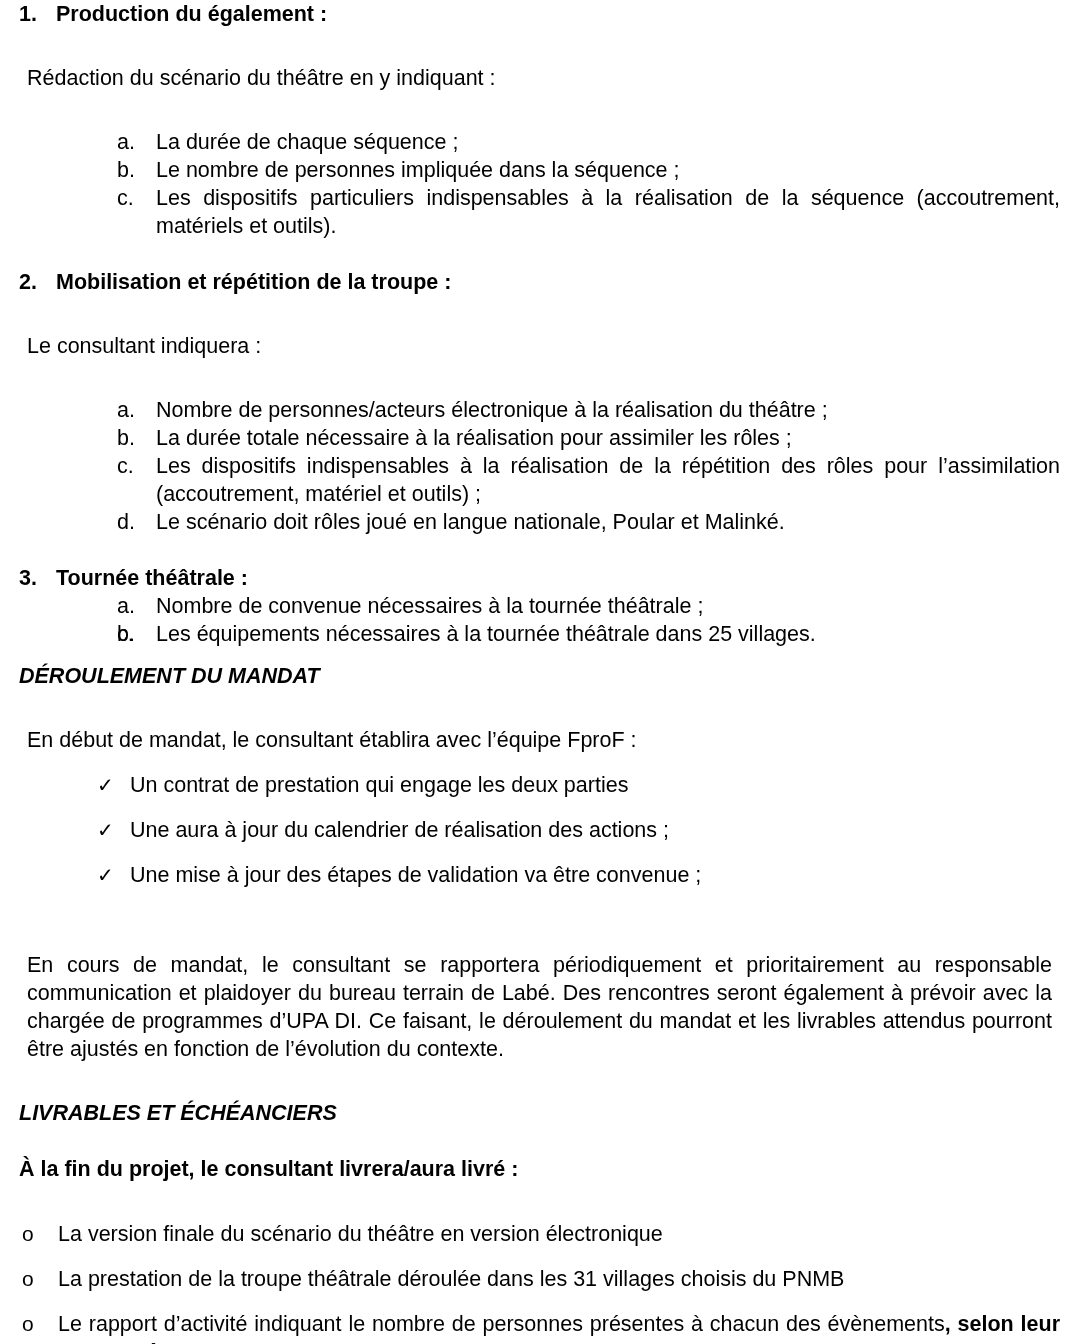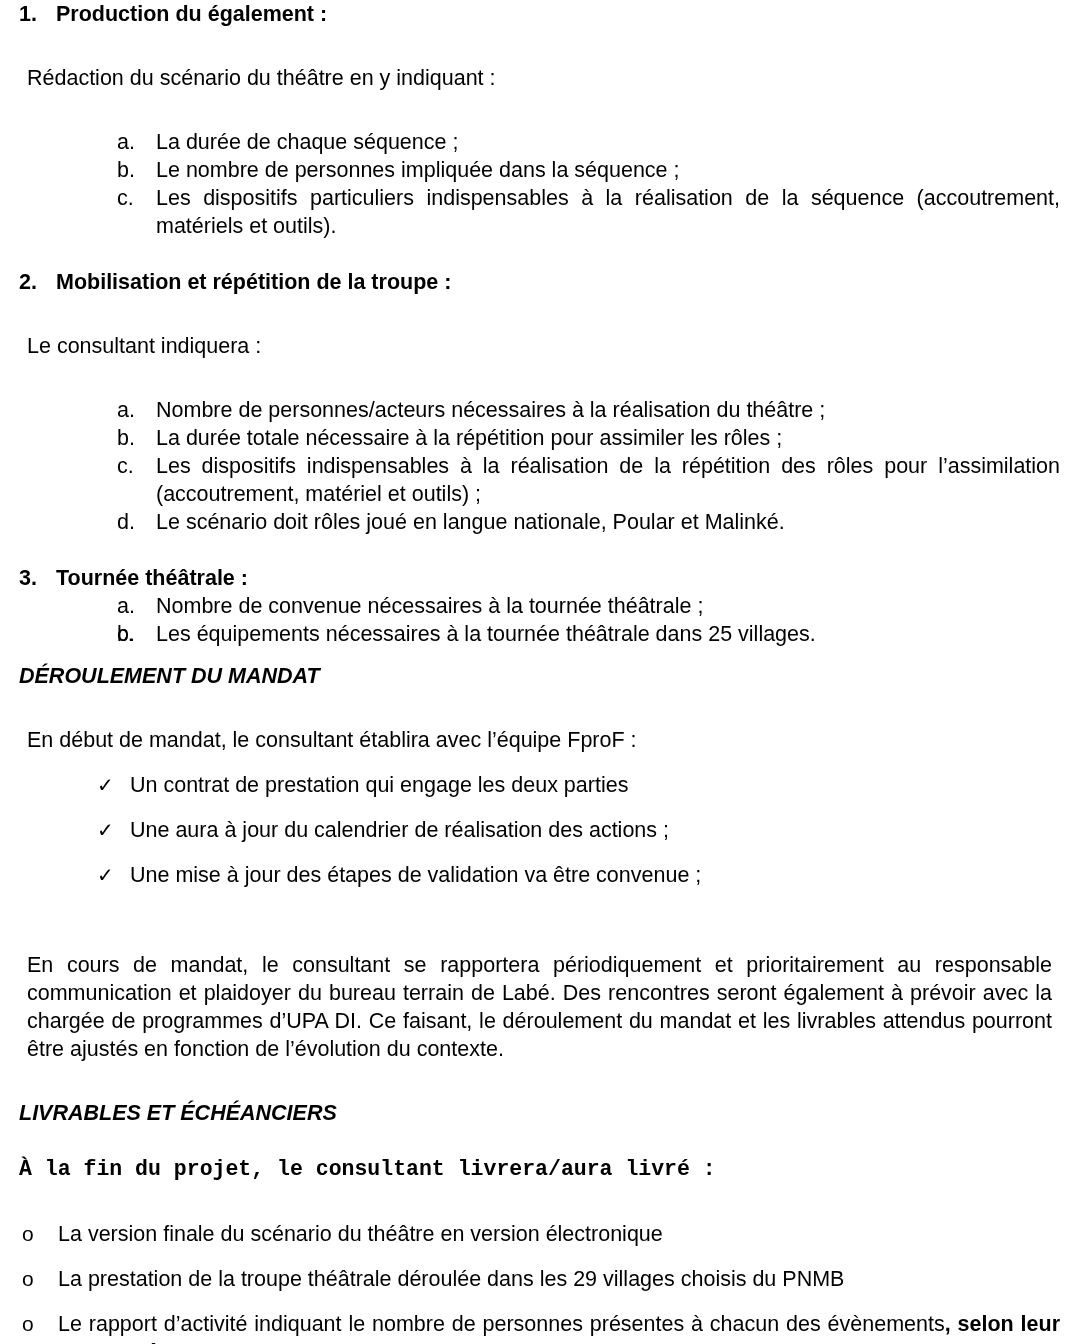--- a/index.html
+++ b/index.html
@@ -117,21 +117,20 @@
 
   
   .section-heading {
     font-weight: bold;
     margin: 0;
     font-style: italic;
   }
   .bold-lead {
     font-weight: bold;
     margin: 0;
-    font-family: Liberation Mono, monospace;
   }
   b, strong { font-weight: bold; }
 </style>
 </head>
 <body>
 
 <div class="page">
   <div class="doc">
 
     <div class="num-item">
@@ -169,25 +168,25 @@
 
     <div class="spacer-line"></div>
 
     <p class="body-par">Le consultant indiquera :</p>
 
     <div class="spacer-line"></div>
 
     <ul class="alpha-list">
       <li>
         <span class="marker">a.</span>
-        <span>Nombre de personnes/acteurs nécessaires à la réalisation du théâtre ;</span>
+        <span>Nombre de personnes/acteurs électronique à la réalisation du théâtre ;</span>
       </li>
       <li>
         <span class="marker">b.</span>
-        <span>La durée totale nécessaire à la répétition pour assimiler les rôles ;</span>
+        <span>La durée totale nécessaire à la réalisation pour assimiler les rôles ;</span>
       </li>
       <li>
         <span class="marker">c.</span>
         <span>Les dispositifs indispensables à la réalisation de la répétition des rôles pour l’assimilation (accoutrement, matériel et outils) ;</span>
       </li>
       <li>
         <span class="marker">d.</span>
         <span>Le scénario doit rôles joué en langue nationale, Poular et Malinké.</span>
       </li>
     </ul>
@@ -254,21 +253,21 @@
     <div class="spacer-line"></div>
     <div class="spacer-small"></div>
 
     <ul class="circle-list">
       <li>
         <span class="marker">o</span>
         <span>La version finale du scénario du théâtre en version électronique</span><b></b>
       </li>
       <li>
         <span class="marker">o</span>
-        <span>La prestation de la troupe théâtrale déroulée dans les 29 villages choisis du PNMB</span><b></b>
+        <span>La prestation de la troupe théâtrale déroulée dans les 31 villages choisis du PNMB</span><b></b>
       </li>
       <li>
         <span class="marker">o</span>
         <span>Le rapport d’activité indiquant le nombre de personnes présentes à chacun des évènements</span><b>, selon leur genre et âges</b>
       </li>
     </ul>
 
   </div>
 </div>
 

